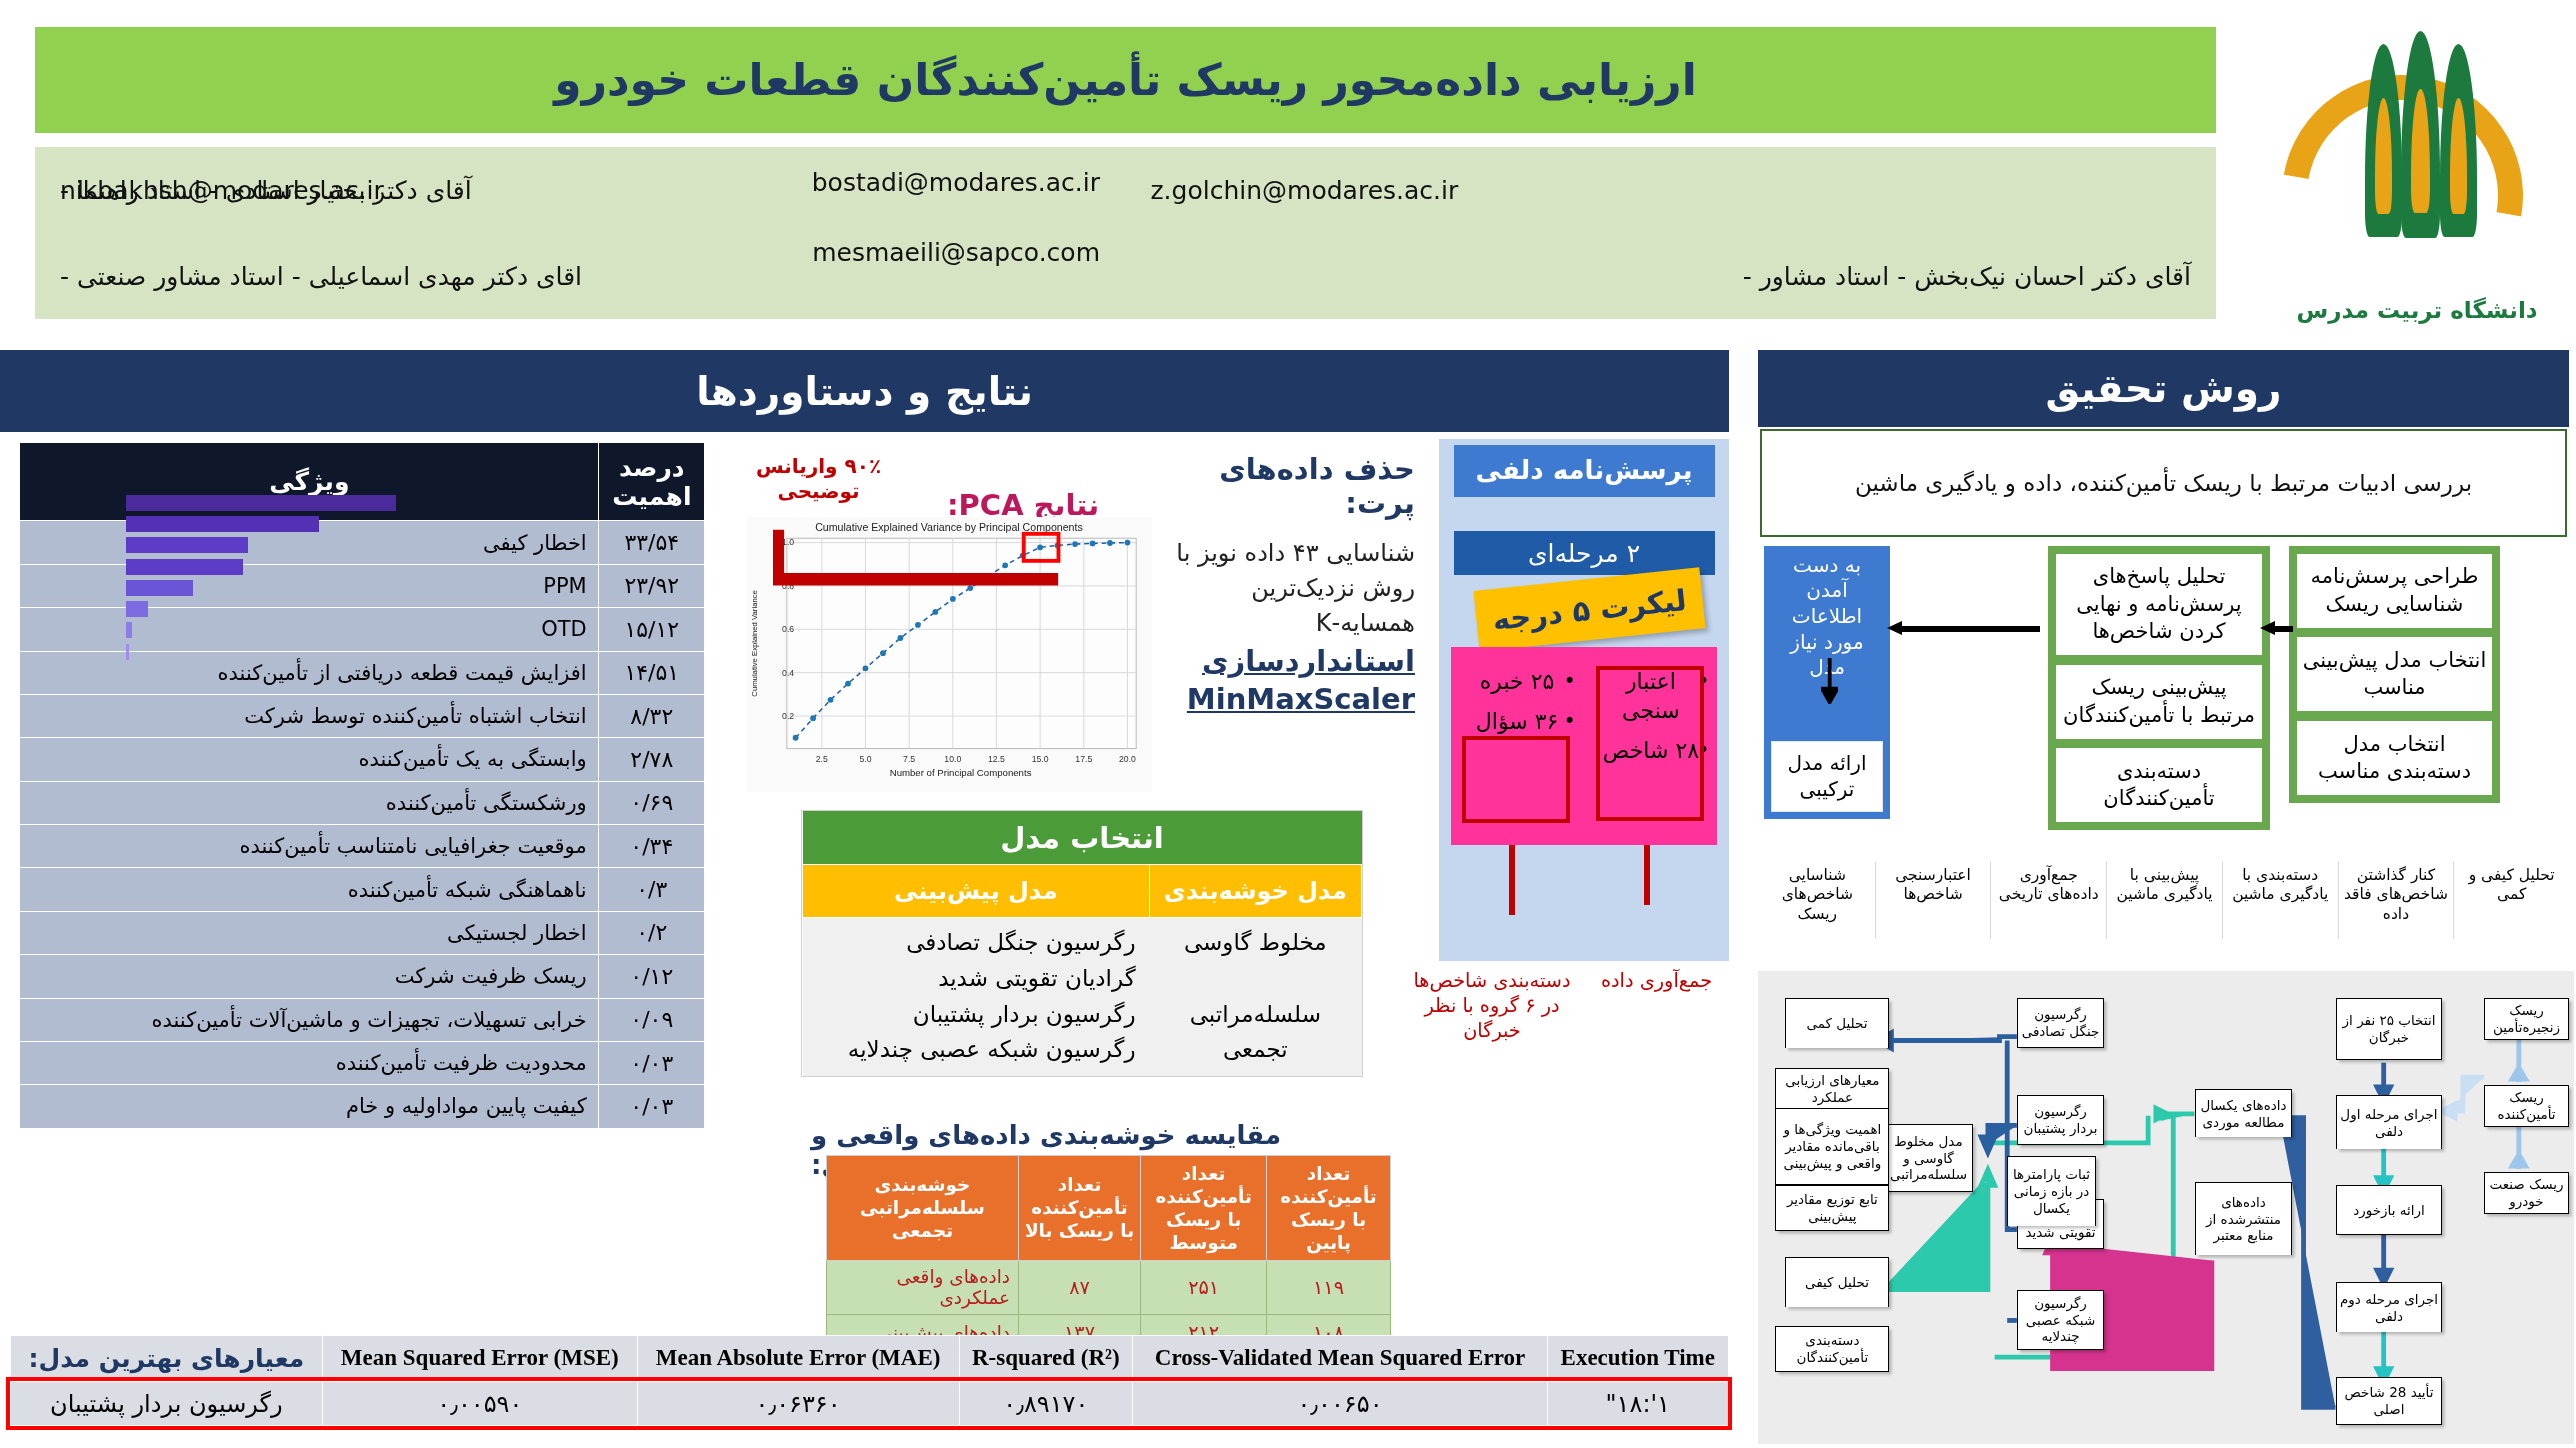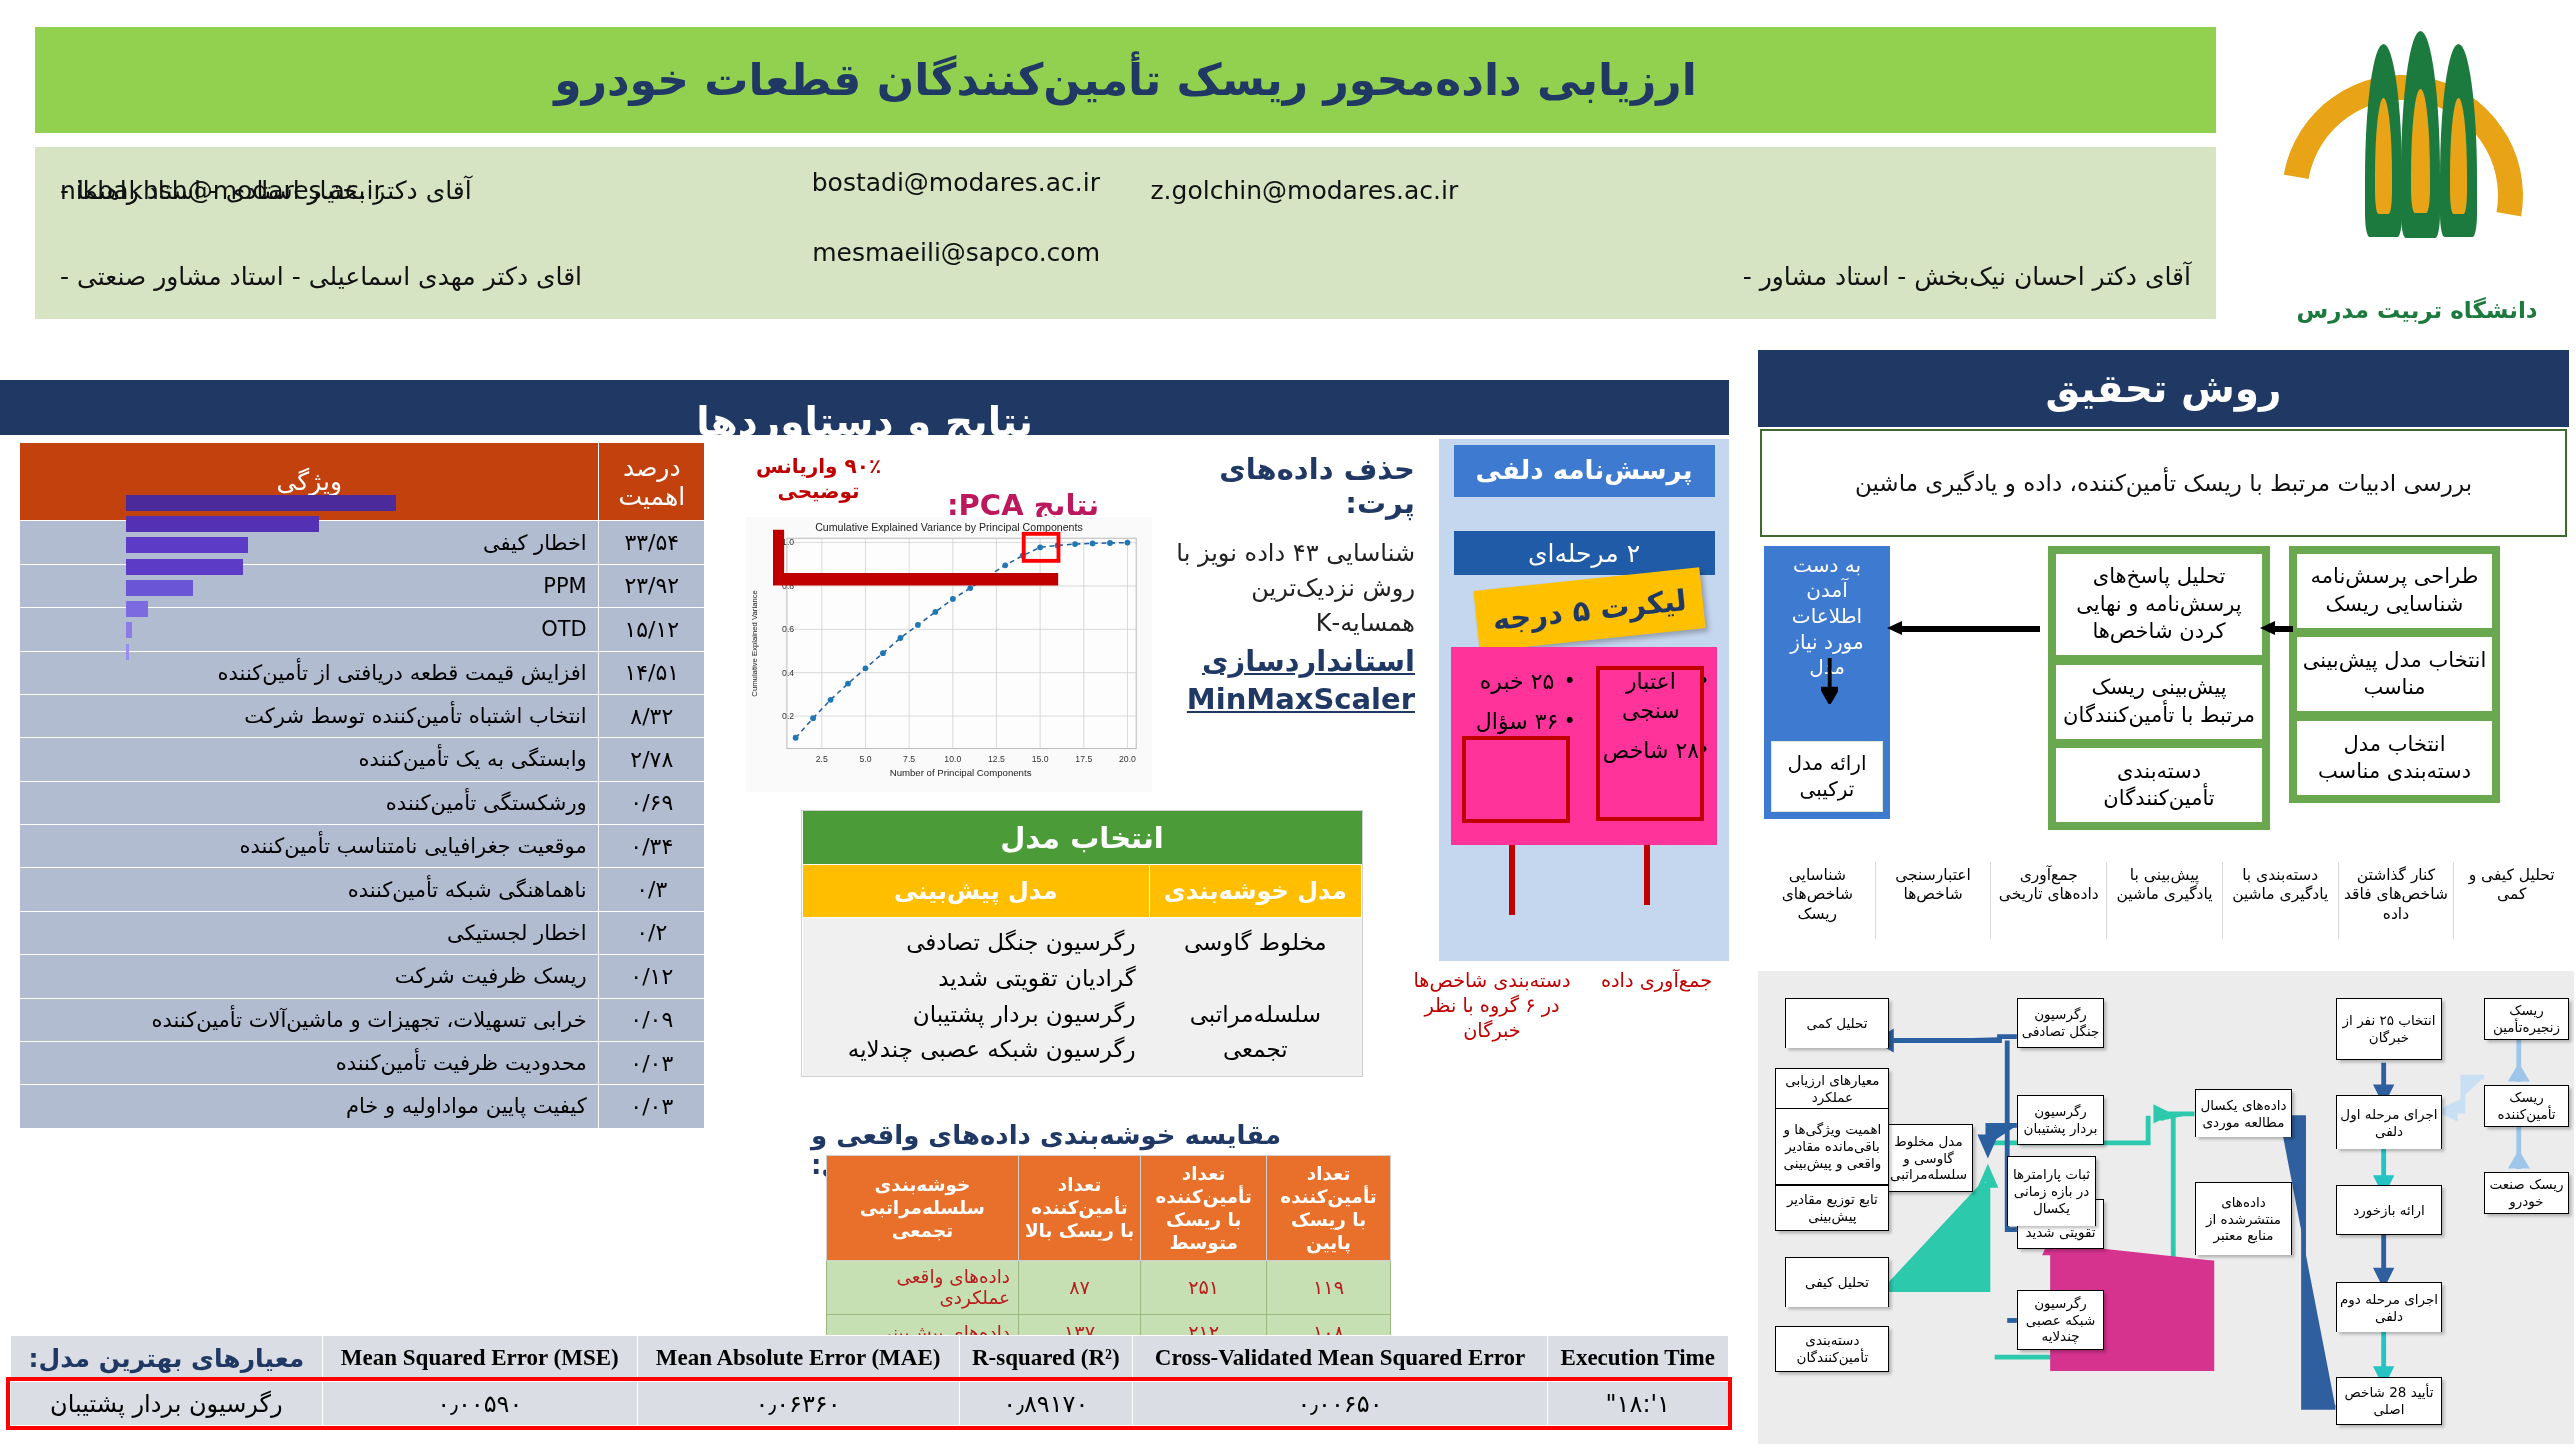--- a/index.html
+++ b/index.html
@@ -35,27 +35,27 @@
   .logo-arc { position:absolute; left:9.7px; top:58px; width:241px; height:241px; border:25px solid #e8a317; border-radius:50%; border-bottom-color:transparent; border-left-color:transparent; transform:rotate(-35deg); }
   .logo-leaf { position:absolute; background:#1d7a3e; border-radius:50% 50% 12% 12%/70% 70% 12% 12%; }
   .logo-leaf i { position:absolute; left:26%; top:28%; width:48%; height:60%; background:#e8a317; border-radius:50% 50% 20% 20%/70% 70% 20% 20%; }
   .logo-caption { position:absolute; left:0; bottom:5.8px; width:100%; text-align:center; color:#1d7a3e; font-size:23px; font-weight:bold; letter-spacing:-1px; }
 
   
   .sec-bar { background:#1f3864; color:#fff; display:flex; align-items:center; justify-content:center;
              font-size:39px; font-weight:bold; }
 
   
-  #results-bar { left:0px; top:350px; width:1729px; height:82px;margin-top:30px; }
+  #results-bar { left:0px; top:350px; width:1729px; height:82px; }
   #results-body { left:0px; top:435px; width:1729px; height:1014px; background:#fff; }
 
   
   #feat-table { left:19.3px; top:442px; width:686px; border-collapse:collapse; }
   #feat-table th {
-    background:#c2410c; color:#fff; font-size:25px; font-weight:normal;
+    background:#0f172a; color:#fff; font-size:25px; font-weight:bold;
     padding:9.7px 5.8px; border:1px solid #fff; vertical-align:middle;
   }
   #feat-table td {
     background:#b2bcd0; color:#000; font-size:21px; padding:8.7px 11.6px;
     border:1px solid #fff;
   }
   #feat-table td.pct { text-align:center; width:106px; font-size:22px; }
   #feat-table td.name { text-align:right; }
   
   #feat-bars { left:126px; top:495px; width:290px; height:232px; pointer-events:none; }

